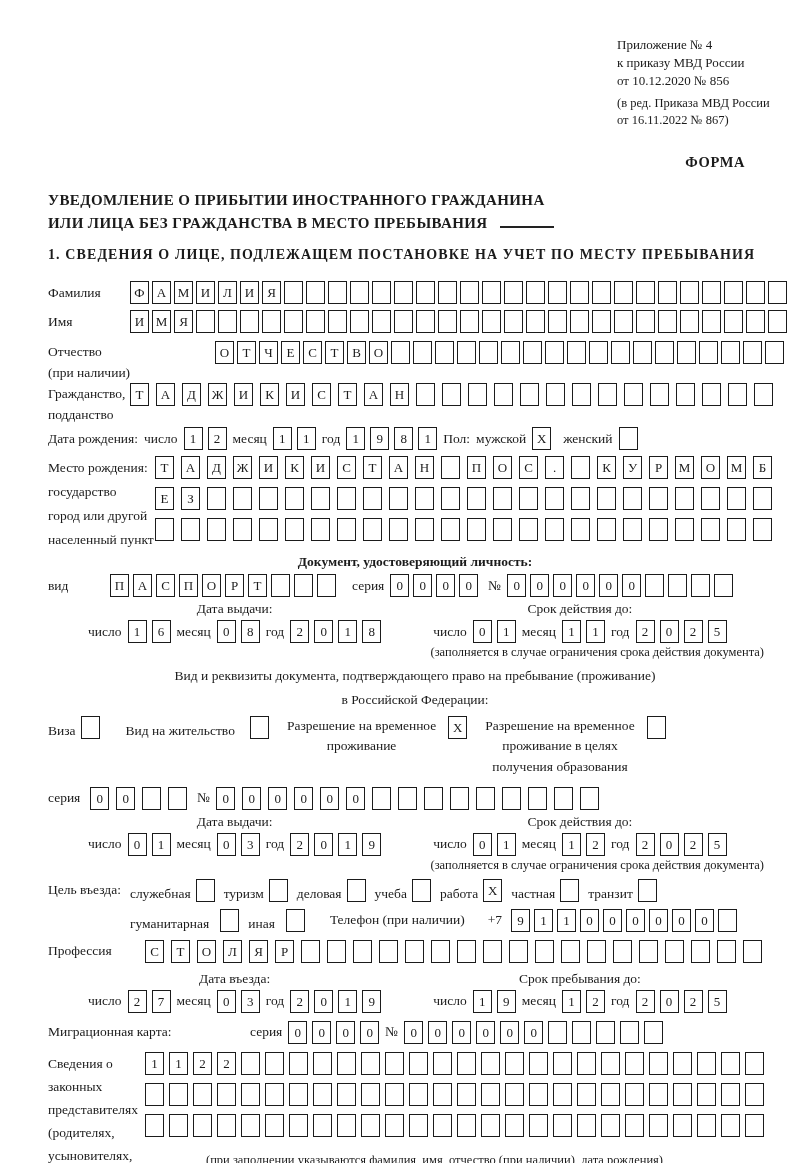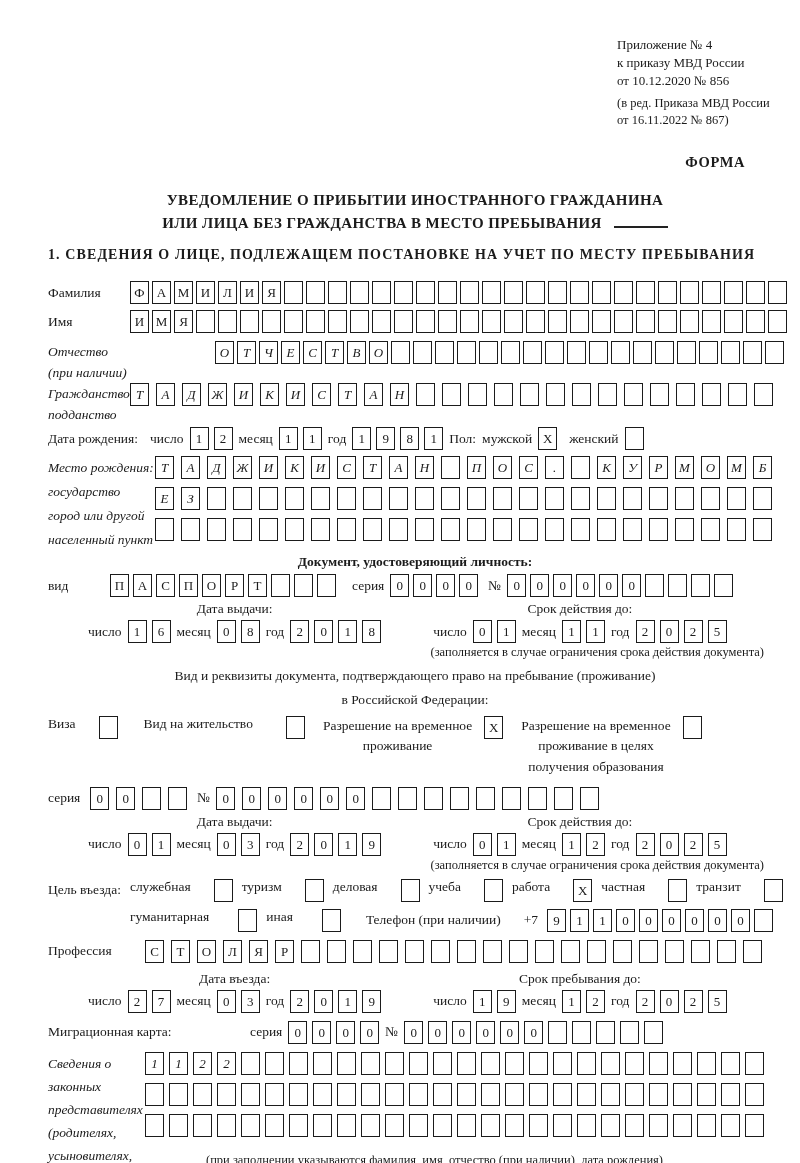--- a/index.html
+++ b/index.html
@@ -6,49 +6,49 @@
   html,body { background:#ffffff; }
   .page {
     width:800px; height:1163px; background:#fff; color:#1b1b1b;
     font-family:"Liberation Serif","DejaVu Serif",serif;
     font-size:13.5px; padding:36px 18px 10px 48px; overflow:hidden; position:relative;
   }
   
   .annex { margin-left:569px; font-size:13px; line-height:1.4; }
   .annex-note { margin-top:4px; font-size:12.5px; line-height:1.4; }
   .forma { text-align:right; padding-right:37px; font-weight:bold; font-size:14.5px; margin-top:24px; letter-spacing:.6px; }
-  .title { text-align:center; font-weight:bold; font-size:15px; letter-spacing:.4px; margin-top:18px; line-height:1.55; }
+  .title { text-align:left; font-weight:bold; font-size:15px; letter-spacing:.4px; margin-top:18px; line-height:1.55; }
   .title-underline { display:inline-block; width:54px; border-bottom:2px solid #222; margin-left:12px; vertical-align:baseline; }
   .sec-heading { margin-top:12px; font-weight:bold; font-size:14px; letter-spacing:1.1px; white-space:nowrap; }
 
   .frow { display:flex; align-items:center; margin-top:6px; }
-  .frow.top { align-items:flex-start;font-style:italic; }
+  .frow.top { align-items:flex-start; }
   .lbl, .sub { flex:none; white-space:nowrap; }
   .cells { display:inline-flex; flex:none; }
   .g3{gap:3px}.g4{gap:4px}.g5{gap:5px}.g6{gap:6px}.g7{gap:7px}
   .cell { flex:none; width:19px; height:23px; border:1.6px solid #1b1b1b; display:flex;
           align-items:center; justify-content:center; font-size:13px; line-height:1; background:#fff; }
   .w62{width:62px;flex:none} .w82{width:82px;flex:none} .w97{width:97px;flex:none}
   .w107{width:107px;flex:none} .w167{width:167px;flex:none} .w202{width:202px;flex:none}
-  .mr14{margin-right:6px} .ml6{margin-left:6px} .ml10{margin-left:10px} .ml14{margin-left:14px} .ml16{margin-left:16px}
+  .mr14{margin-right:0} .ml6{margin-left:6px} .ml10{margin-left:10px} .ml14{margin-left:14px} .ml16{margin-left:16px}
   .lh21 div{line-height:21px} .lh24 div{line-height:24px} .lh23 div{line-height:23px}
   .labels-col{flex:none; height:85px;}
   .stack .cells{margin-bottom:8px}
   .center-bold { text-align:center; font-weight:bold; font-size:13.5px; margin-top:5px; }
   .dates { display:flex; align-items:flex-start; margin-top:4px; }
   .dcol { flex:none; }
   .dcol.l { margin-left:40px; }
   .dcol.r { margin-left:52px; }
   .dhead { text-align:center; margin-bottom:3px; }
   .drow { display:flex; align-items:center; gap:6px; }
   .note { font-size:12.5px; text-align:right; padding-right:18px; margin-top:2px; }
   .para { margin-top:8px;text-align:center; }
   .permits { display:flex; align-items:flex-start; margin-top:8px; gap:12px; }
   .plabel { text-align:center; line-height:1.5; flex:none; }
-  .opt { display:inline-flex; align-items:flex-start; gap:23px; flex:none; }
+  .opt { display:inline-flex; align-items:flex-end; gap:5px; flex:none; }
   .g9 { gap:9px; }
   .note-c { font-size:12.5px; margin-top:8px; margin-left:158px; }
 </style>
 </head>
 <body>
 
 <div class="page">
 
   <div class="annex">
     <div>Приложение № 4</div>

